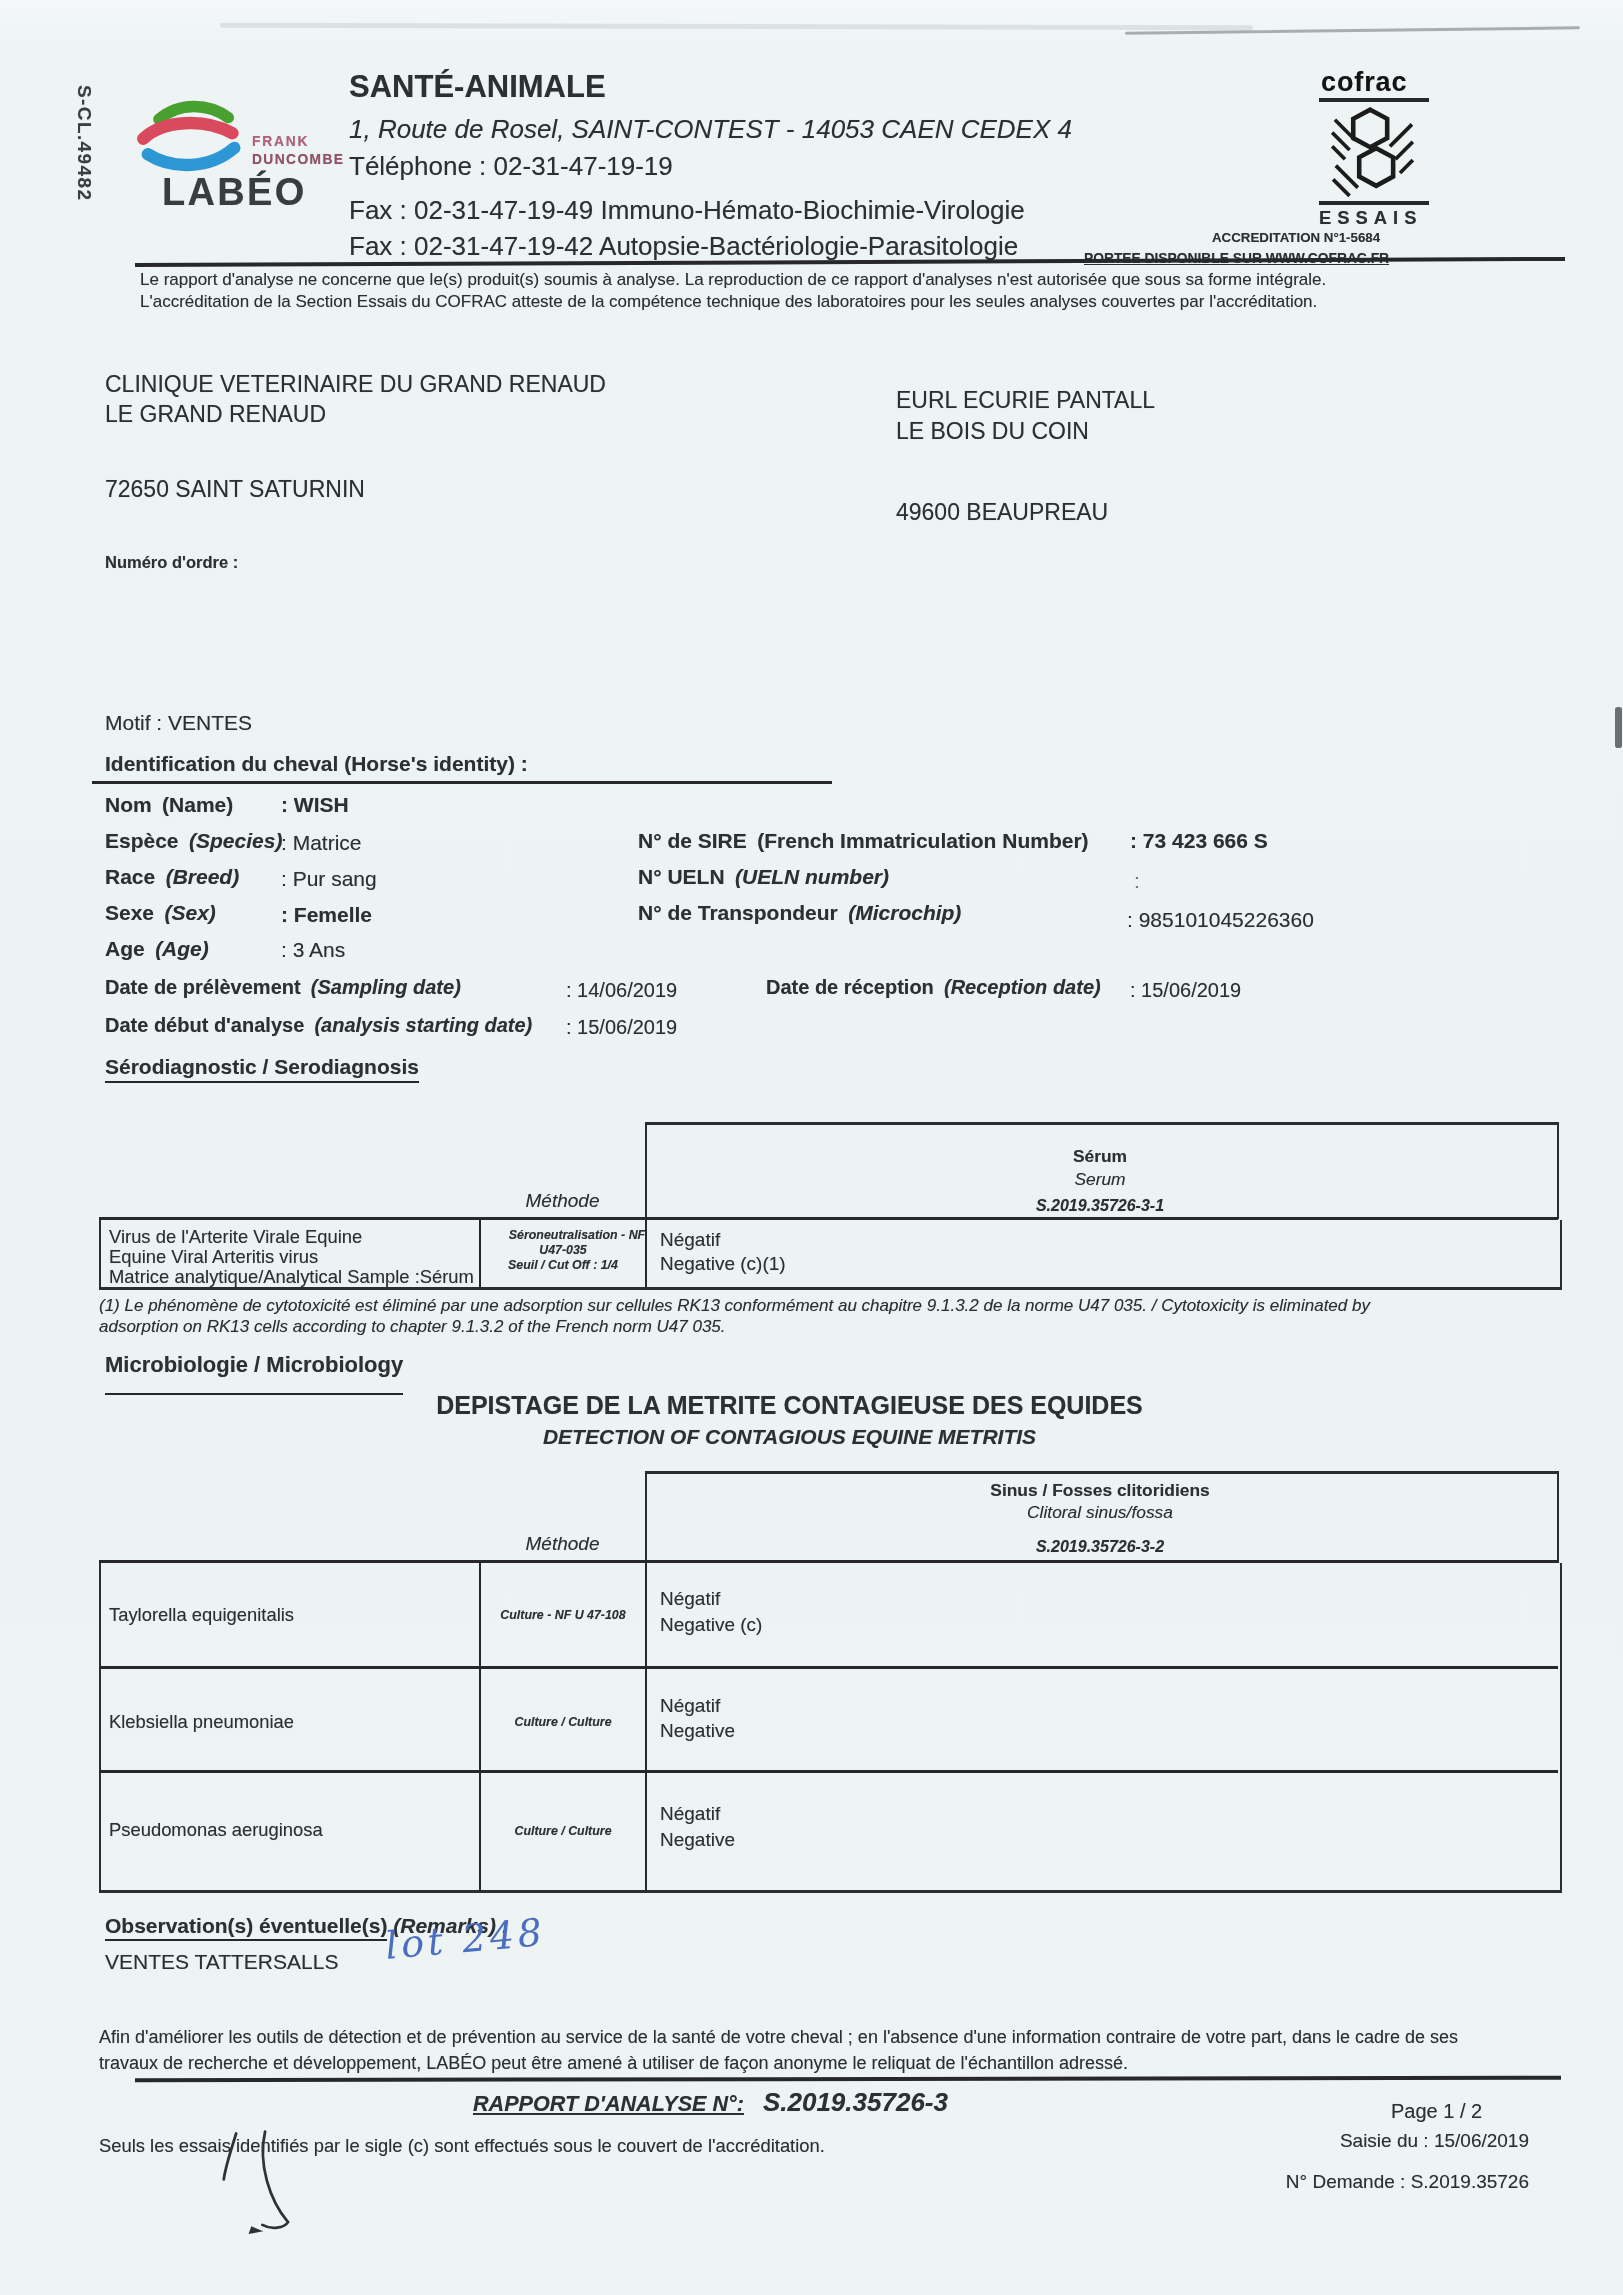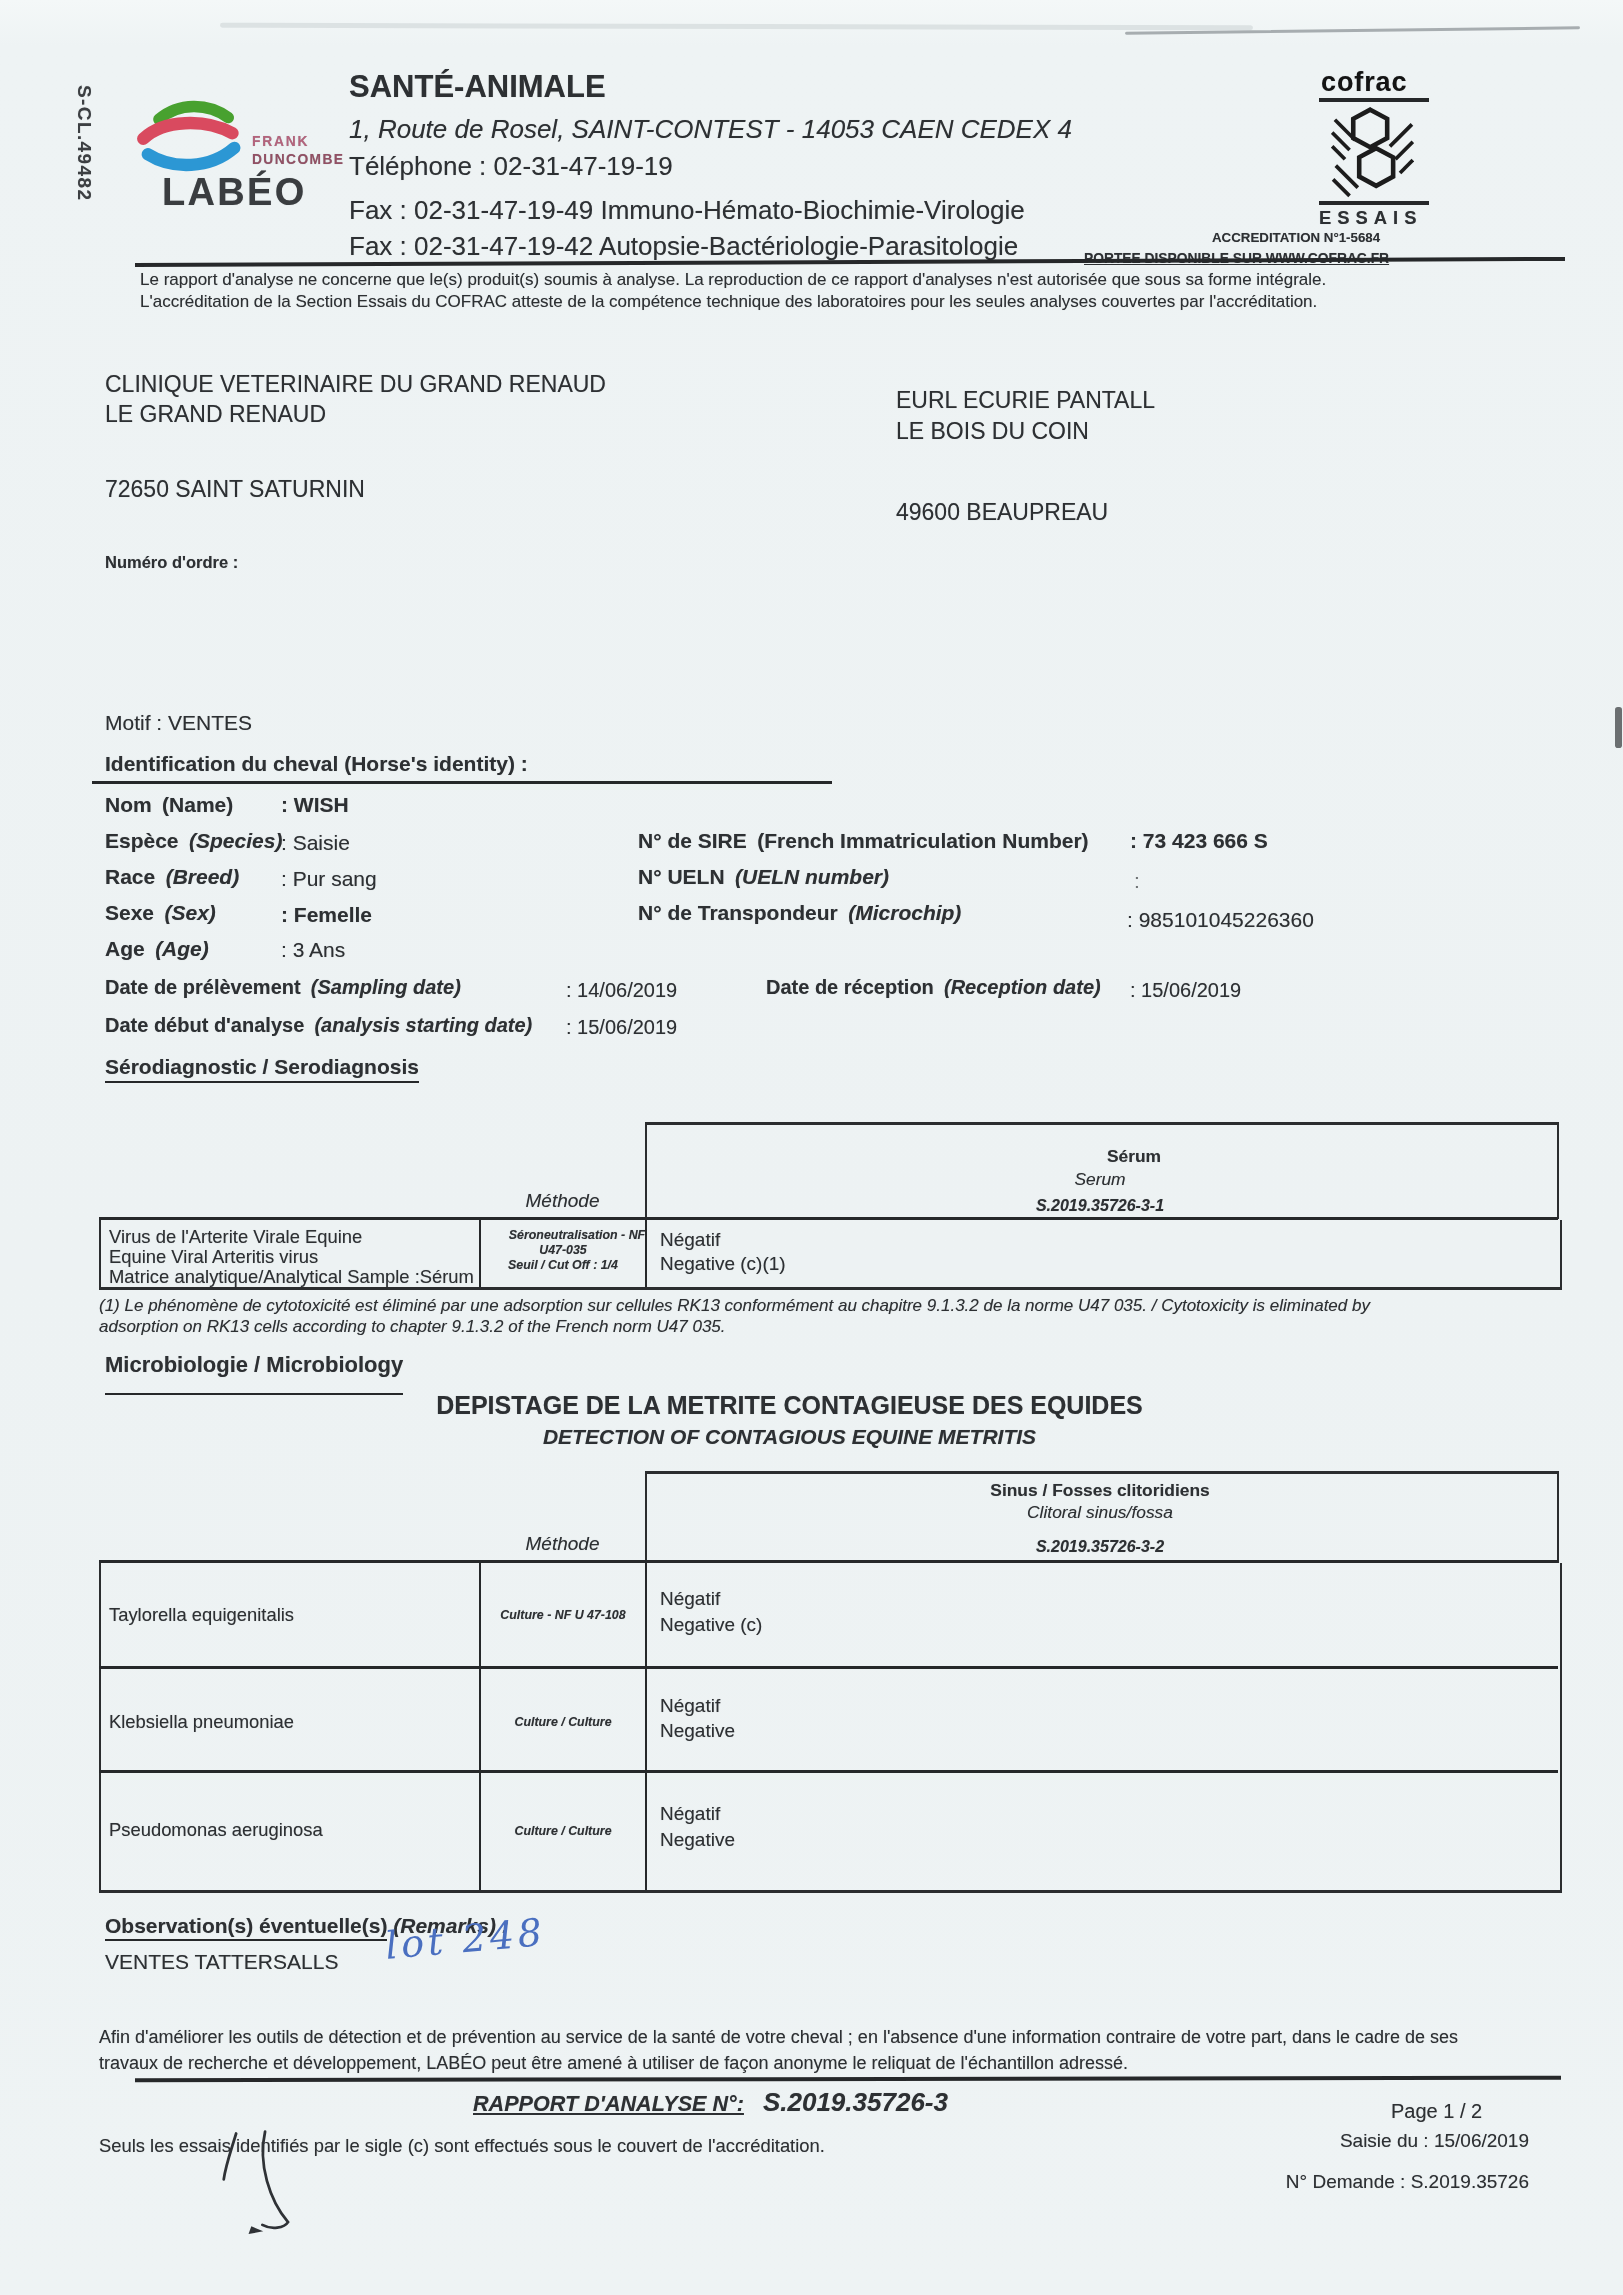--- a/index.html
+++ b/index.html
@@ -85,21 +85,21 @@
   <div class="t" style="left:105px;top:793px;font-size:21px;">
     <span class="b">Nom</span>
     <span class="b" style="margin-left:4.6px;">(Name)</span>
   </div>
   <div class="t b" style="left:281px;top:793px;font-size:21px;">: WISH</div>
 
   <div class="t" style="left:105px;top:829px;font-size:21px;">
     <span class="b">Espèce</span>
     <span class="b i" style="margin-left:4.6px;">(Species)</span>
   </div>
-  <div class="t" style="left:281px;top:831px;font-size:21px;">: Saisie</div>
+  <div class="t" style="left:281px;top:831px;font-size:21px;">: Matrice</div>
 
   <div class="t" style="left:105px;top:865px;font-size:21px;">
     <span class="b">Race</span>
     <span class="b i" style="margin-left:4.6px;">(Breed)</span>
   </div>
   <div class="t" style="left:281px;top:867px;font-size:21px;">: Pur sang</div>
 
   <div class="t" style="left:105px;top:901px;font-size:21px;">
     <span class="b">Sexe</span>
     <span class="b i" style="margin-left:4.6px;">(Sex)</span>
@@ -142,21 +142,21 @@
   <div class="t" style="left:1130px;top:979px;font-size:20px;">: 15/06/2019</div>
   <div class="t" style="left:105px;top:1014px;font-size:20px;">
     <span class="b">Date début d'analyse</span>
     <span class="b i" style="margin-left:4.6px;">(analysis starting date)</span>
   </div>
   <div class="t" style="left:566px;top:1016px;font-size:20px;">: 15/06/2019</div>
 
   <div class="t b" style="left:105px;top:1055px;font-size:21px;border-bottom:2.3px solid #26282a;padding-bottom:2.8px;">Sérodiagnostic / Serodiagnosis</div>
 
   <div style="position:absolute;left:645px;top:1122px;width:910px;height:94px;border-top:3.2px solid #2b2d2f;border-left:2.3px solid #2b2d2f;border-right:2.3px solid #2b2d2f;"></div>
-  <div class="t b cell-center" style="left:645px;top:1147px;width:910px;font-size:17.4px;padding-left:34px;">Sérum</div>
+  <div class="t b cell-center" style="left:645px;top:1147px;width:910px;font-size:17.4px;">Sérum</div>
   <div class="t i cell-center" style="left:645px;top:1170px;width:910px;font-size:17.4px;">Serum</div>
   <div class="t b i cell-center" style="left:645px;top:1197px;width:910px;font-size:16px;">S.2019.35726-3-1</div>
   <div class="t i cell-center" style="left:479px;top:1190px;width:167px;font-size:19px;">Méthode</div>
   <div class="line" style="left:99px;top:1217px;width:1459px;height:3.2px;"></div>
   <div style="position:absolute;left:99px;top:1220px;width:1459px;height:67px;border-left:2.3px solid #2b2d2f;border-right:2.3px solid #2b2d2f;border-bottom:3.2px solid #2b2d2f;"></div>
   <div class="line" style="left:479px;top:1220px;width:2.3px;height:67px;"></div>
   <div class="line" style="left:645px;top:1220px;width:2.3px;height:67px;"></div>
   <div class="t" style="left:109px;top:1227px;font-size:18.4px;">Virus de l'Arterite Virale Equine</div>
   <div class="t" style="left:109px;top:1247px;font-size:18.4px;">Equine Viral Arteritis virus</div>
   <div class="t" style="left:109px;top:1267px;font-size:18.4px;">Matrice analytique/Analytical Sample :Sérum</div>

